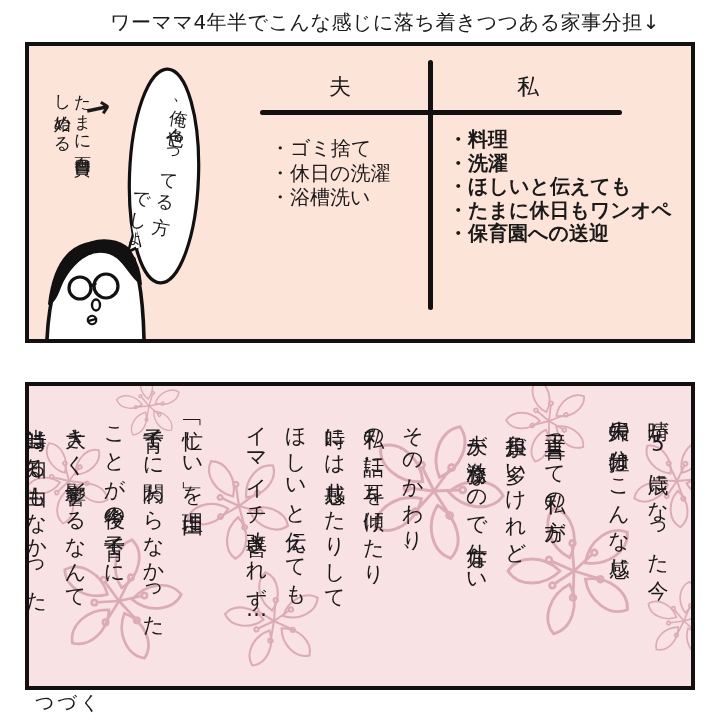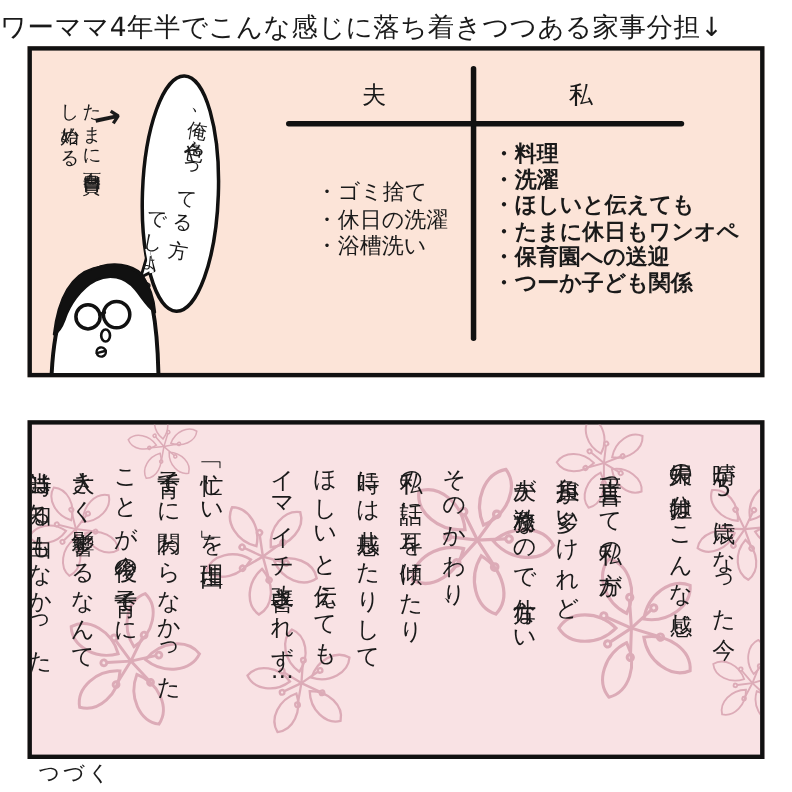--- a/index.html
+++ b/index.html
@@ -6,22 +6,22 @@
     --panel1-bg:#fce4d8;
     --panel2-bg:#f9e2e4;
     --flower:#dcabb7;
     --ink:#1a1a1a;
   }
   *{box-sizing:border-box;margin:0;padding:0;}
   html,body{width:720px;height:720px;overflow:hidden;background:#ffffff;
     font-family:"DejaVu Sans","Liberation Sans",sans-serif;color:var(--ink);}
   .stage{position:relative;width:720px;height:720px;}
 
-  .title{position:absolute;top:9px;left:0;width:660px;text-align:left;
-    font-size:24px;font-weight:500;letter-spacing:0.5px;}
+  .title{position:absolute;top:9px;left:0;width:660px;text-align:right;
+    font-size:20px;font-weight:500;letter-spacing:0.5px;}
 
   
   .panel1{position:absolute;left:25px;top:42px;width:670px;height:301px;
     background:var(--panel1-bg);border:4px solid #111;}
   .p1-inner{position:relative;width:662px;height:293px;overflow:hidden;}
 
   .vtext{writing-mode:vertical-rl;text-orientation:upright;line-height:1.18;}
 
   .caption{position:absolute;left:24px;top:36px;font-size:17px;
     letter-spacing:1px;white-space:pre-line;}
@@ -36,21 +36,21 @@
   .bubble-text .bline{writing-mode:vertical-rl;text-orientation:upright;
     font-size:18px;letter-spacing:1px;line-height:1.05;}
   .bubble-text .bline:nth-child(2){margin-top:88px;}
 
   .vline{position:absolute;left:399px;top:14px;width:5px;height:250px;background:#111;border-radius:3px;}
   .hline{position:absolute;left:231px;top:64px;width:362px;height:5px;background:#111;border-radius:3px;}
   .thead{position:absolute;top:26px;font-size:22px;font-weight:500;}
   .thead.husband{left:300px;}
   .thead.wife{left:488px;}
   .tlist{position:absolute;font-size:20px;}
-  .tlist.husband{left:258px;top:90px;margin-top:26px;}
+  .tlist.husband{left:241px;top:90px;}
   .tlist.husband .t-item{line-height:24.5px;}
   .tlist.wife{left:419px;top:82px;}
   .tlist.wife .t-item{line-height:23.6px;font-weight:bold;}
 
   .char-svg{position:absolute;left:0px;top:186px;}
 
   
   .panel2{position:absolute;left:25px;top:382px;width:670px;height:308px;
     background:var(--panel2-bg);border:4px solid #111;}
   .p2-inner{position:relative;width:662px;height:300px;overflow:hidden;}
@@ -100,21 +100,20 @@
           <div class="t-item">・ゴミ捨て</div>
           <div class="t-item">・休日の洗濯</div>
           <div class="t-item">・浴槽洗い</div>
         </div>
       <div class="tlist wife">
           <div class="t-item">・料理</div>
           <div class="t-item">・洗濯</div>
           <div class="t-item">・ほしいと伝えても</div>
           <div class="t-item">・たまに休日もワンオペ</div>
           <div class="t-item">・保育園への送迎</div>
-          <div class="t-item">・つーか子ども関係</div>
         </div>
 
       <svg class="char-svg" width="150" height="107" viewBox="0 0 150 107">
         <path d="M18,107 C20,68 28,30 52,16 C66,7 84,7 96,15 C108,24 114,62 115,107" fill="#ffffff" stroke="#111" stroke-width="3.6" stroke-linecap="round"></path>
         <path d="M20,72 C24,38 36,18 56,12 C76,6 92,10 101,20 C107,28 111,40 112,52
                  C104,46 100,38 94,31 C84,19 70,17 58,23 C44,30 34,46 30,58 C27,66 23,71 20,72 Z" fill="#111" stroke="#111" stroke-width="2" stroke-linejoin="round"></path>
         <circle cx="51" cy="56" r="11" fill="#ffffff" stroke="#111" stroke-width="3.2"></circle>
         <circle cx="77" cy="54" r="12" fill="#ffffff" stroke="#111" stroke-width="3.2"></circle>
         <path d="M62,54 L66,52" stroke="#111" stroke-width="3" stroke-linecap="round"></path>
         <ellipse cx="67" cy="73" rx="4" ry="5.5" fill="none" stroke="#111" stroke-width="2.4"></ellipse>

